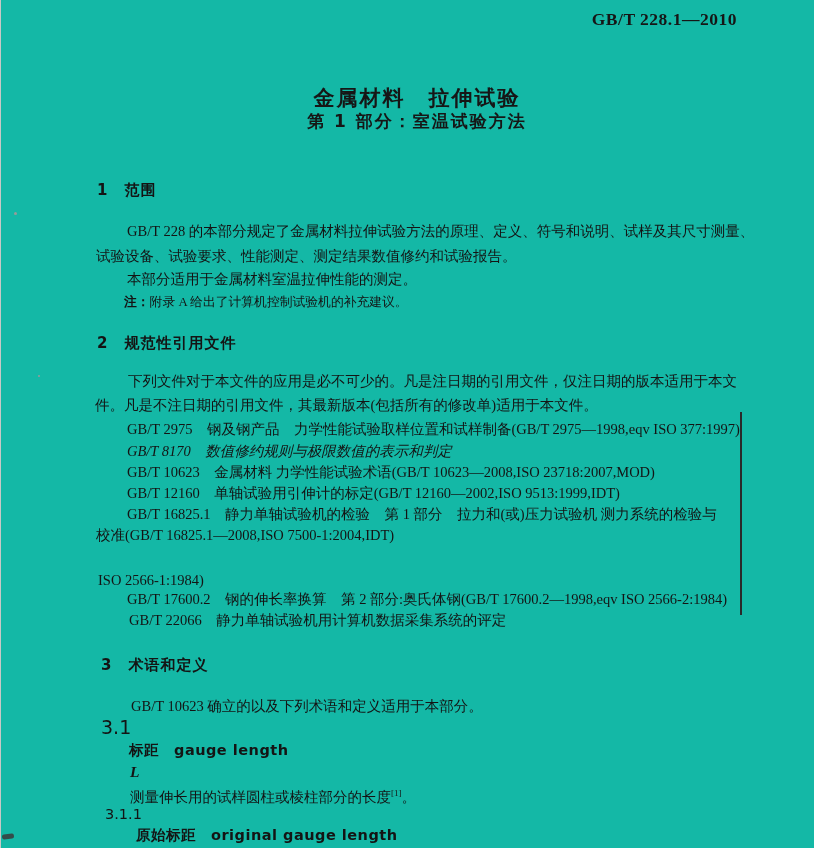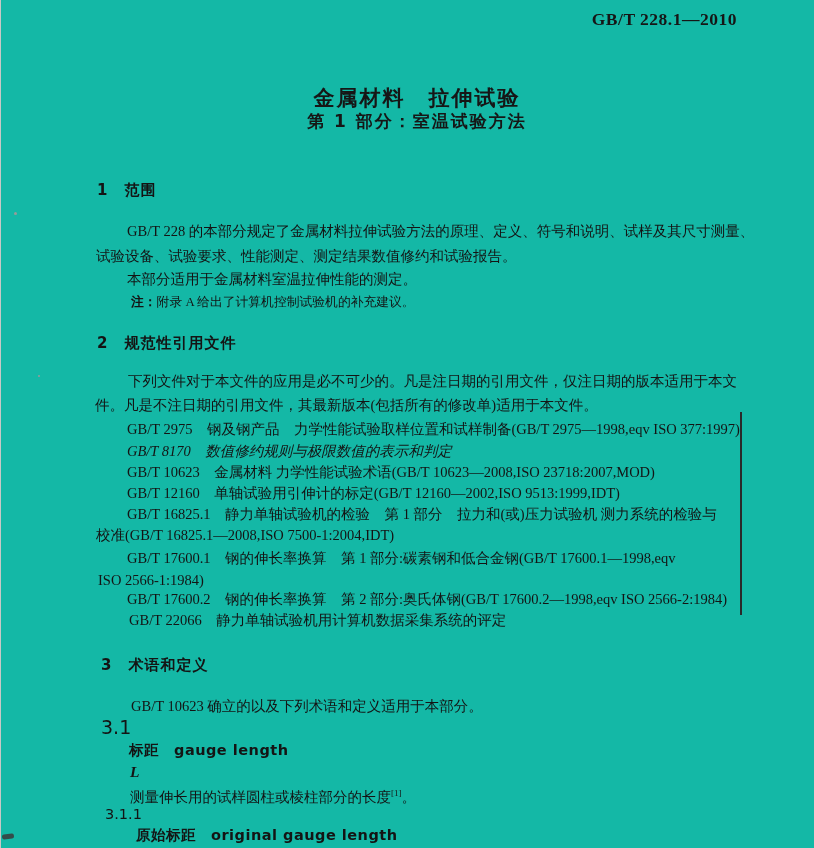--- a/index.html
+++ b/index.html
@@ -25,21 +25,21 @@
     font-family:"DejaVu Sans","Liberation Sans",sans-serif;
   }
   .sec-head{
     font-family:"DejaVu Sans","Liberation Sans",sans-serif;
     font-weight:bold;font-size:15px;letter-spacing:1px;
   }
   .term{
     font-family:"DejaVu Sans","Liberation Sans",sans-serif;
     font-weight:bold;font-size:14.5px;letter-spacing:0.5px;
   }
-  .note-line{font-size:12.8px;margin-left:7px;}
+  .note-line{font-size:12.8px;}
   .note-label{font-weight:bold;font-family:"DejaVu Sans","Liberation Sans",sans-serif;font-size:12.8px;}
   .symbol-l{font-weight:bold;font-style:italic;font-size:15.5px;font-family:"Liberation Serif","DejaVu Serif",serif;}
   sup{font-size:9px;vertical-align:6px;}
   .change-bar{position:absolute;left:740px;top:412px;width:1.5px;height:203px;background:#2a2a2a;}
   .edge-line{position:absolute;left:0;top:0;width:1px;height:848px;background:#c8c8c6;}
   .smudge{position:absolute;left:2px;top:834px;width:12px;height:5px;background:#3a3a3a;transform:rotate(-6deg);border-radius:2px;opacity:.85;}
   .speck{position:absolute;background:#9a9a98;border-radius:50%;}
 </style>
 </head>
 <body>
@@ -65,21 +65,20 @@
   <div class="line sec-head" style="left:97px;top:334px;">2　规范性引用文件</div>
   <div class="line" style="left:128px;top:372px;">下列文件对于本文件的应用是必不可少的。凡是注日期的引用文件，仅注日期的版本适用于本文</div>
   <div class="line" style="left:95px;top:396px;">件。凡是不注日期的引用文件，其最新版本(包括所有的修改单)适用于本文件。</div>
 
   <div class="line" style="left:127px;top:420px;">GB/T 2975　钢及钢产品　力学性能试验取样位置和试样制备(GB/T 2975—1998,eqv ISO 377:1997)</div>
   <div class="line" style="left:127px;top:442px;font-style:italic;">GB/T 8170　数值修约规则与极限数值的表示和判定</div>
   <div class="line" style="left:127px;top:463px;">GB/T 10623　金属材料 力学性能试验术语(GB/T 10623—2008,ISO 23718:2007,MOD)</div>
   <div class="line" style="left:127px;top:484px;">GB/T 12160　单轴试验用引伸计的标定(GB/T 12160—2002,ISO 9513:1999,IDT)</div>
   <div class="line" style="left:127px;top:505px;">GB/T 16825.1　静力单轴试验机的检验　第 1 部分　拉力和(或)压力试验机 测力系统的检验与</div>
   <div class="line" style="left:96px;top:526px;">校准(GB/T 16825.1—2008,ISO 7500-1:2004,IDT)</div>
-  <div class="line" style="left:127px;top:549px;">GB/T 17600.1　钢的伸长率换算　第 1 部分:碳素钢和低合金钢(GB/T 17600.1—1998,eqv</div>
   <div class="line" style="left:98px;top:571px;">ISO 2566-1:1984)</div>
   <div class="line" style="left:127px;top:590px;">GB/T 17600.2　钢的伸长率换算　第 2 部分:奥氏体钢(GB/T 17600.2—1998,eqv ISO 2566-2:1984)</div>
   <div class="line" style="left:129px;top:611px;">GB/T 22066　静力单轴试验机用计算机数据采集系统的评定</div>
 
   <div class="change-bar"></div>
 
   <div class="line sec-head" style="left:101px;top:656px;">3　术语和定义</div>
   <div class="line" style="left:131px;top:697px;">GB/T 10623 确立的以及下列术语和定义适用于本部分。</div>
 
   <div class="line sans" style="left:101px;top:718px;font-size:19px;">3.1</div>

